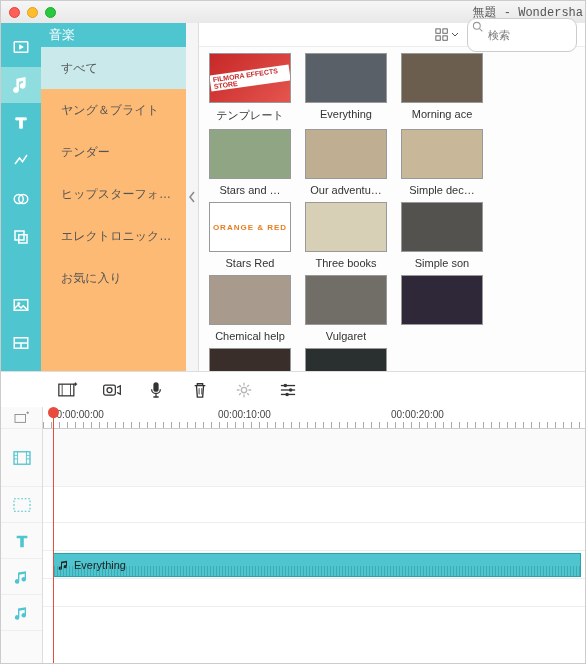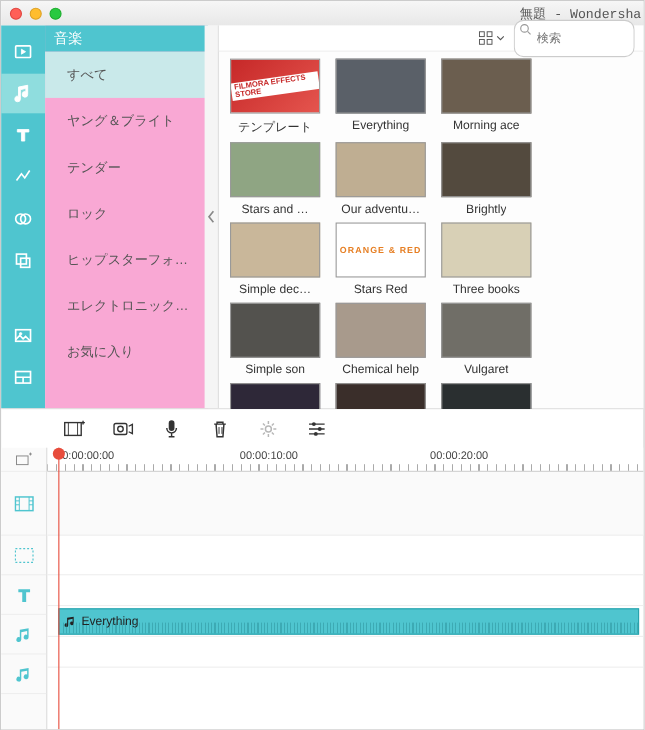--- a/index.html
+++ b/index.html
@@ -12,21 +12,21 @@
 .tl-yellow { background:#ffbd2e; border:1px solid #dea123; }
 .tl-green { background:#28c940; border:1px solid #1aad2b; }
 .titlebar .title { position:absolute; right:0; font-size:12px; color:#555; padding-right:2px;font-family:Liberation Mono, monospace; }
 
 .upper { display:flex; height: 348px; background:#f5f5f5; }
 .iconbar { width: 40px; background:#4fc5cf; display:flex; flex-direction:column; align-items:center; padding-top:6px; gap:2px; }
 .iconbar .ib { width:40px; height:36px; display:flex; align-items:center; justify-content:center; cursor:pointer; }
 .iconbar .ib.active { background:#8fddde; }
 .iconbar svg { fill:#fff; stroke:#fff; }
 
-.catcol { width: 148px; background:#f9a8d4; display:flex; flex-direction:column; }
+.catcol { width: 148px; background:#fdba74; display:flex; flex-direction:column; }
 .cathead { height:24px; background:#4fc5cf; color:#fff; font-size:13px; display:flex; align-items:center; padding-left:8px; }
 .catlist { flex:1; }
 .catitem { height:42px; font-size:12px; color:#555; display:flex; align-items:center; padding-left:20px; cursor:pointer; white-space:nowrap; overflow:hidden; text-overflow:ellipsis; }
 .catitem.sel { background:#c9e9ea; }
 
 .collapse-handle { width:12px; display:flex; align-items:center; justify-content:center; background:#f5f5f5; cursor:pointer; margin-left:-3px;}
 
 .mainpane { flex:1; background:#fdfdfd; display:flex; flex-direction:column; border-left:1px solid #ddd; }
 .toolbar { height:24px; display:flex; align-items:center; justify-content:flex-end; padding-right:8px; gap:6px; background:#fff; border-bottom:1px solid #eee;}
 .viewtoggle { display:flex; align-items:center; gap:2px; cursor:pointer; padding:2px;}
@@ -148,21 +148,20 @@
         </svg>
       </div>
   </div>
 
   <div class="catcol">
     <div class="cathead">音楽</div>
     <div class="catlist" id="catlist">
         <div class="catitem sel">すべて</div>
         <div class="catitem">ヤング＆ブライト</div>
         <div class="catitem">テンダー</div>
-        <div class="catitem">ロック</div>
         <div class="catitem">ヒップスターフォ…</div>
         <div class="catitem">エレクトロニック…</div>
         <div class="catitem">お気に入り</div>
       </div>
   </div>
 
   <div class="collapse-handle">
     <svg width="8" height="14" viewBox="0 0 8 14">
         <path d="M6 2L2 7l4 5" fill="none" stroke="#888" stroke-width="1.5"></path>
       </svg>
@@ -207,24 +206,20 @@
           </div>
           <div class="card">
             <div class="thumb t3"></div>
             <div class="cap">Stars and …</div>
           </div>
           <div class="card">
             <div class="thumb t4"></div>
             <div class="cap">Our adventu…</div>
           </div>
           <div class="card">
-            <div class="thumb t5"></div>
-            <div class="cap">Brightly</div>
-          </div>
-          <div class="card">
             <div class="thumb t6"></div>
             <div class="cap">Simple dec…</div>
           </div>
           <div class="card">
             <div class="thumb t7">
               <div class="orange">ORANGE &amp; RED</div>
             </div>
             <div class="cap">Stars Red</div>
           </div>
           <div class="card">

